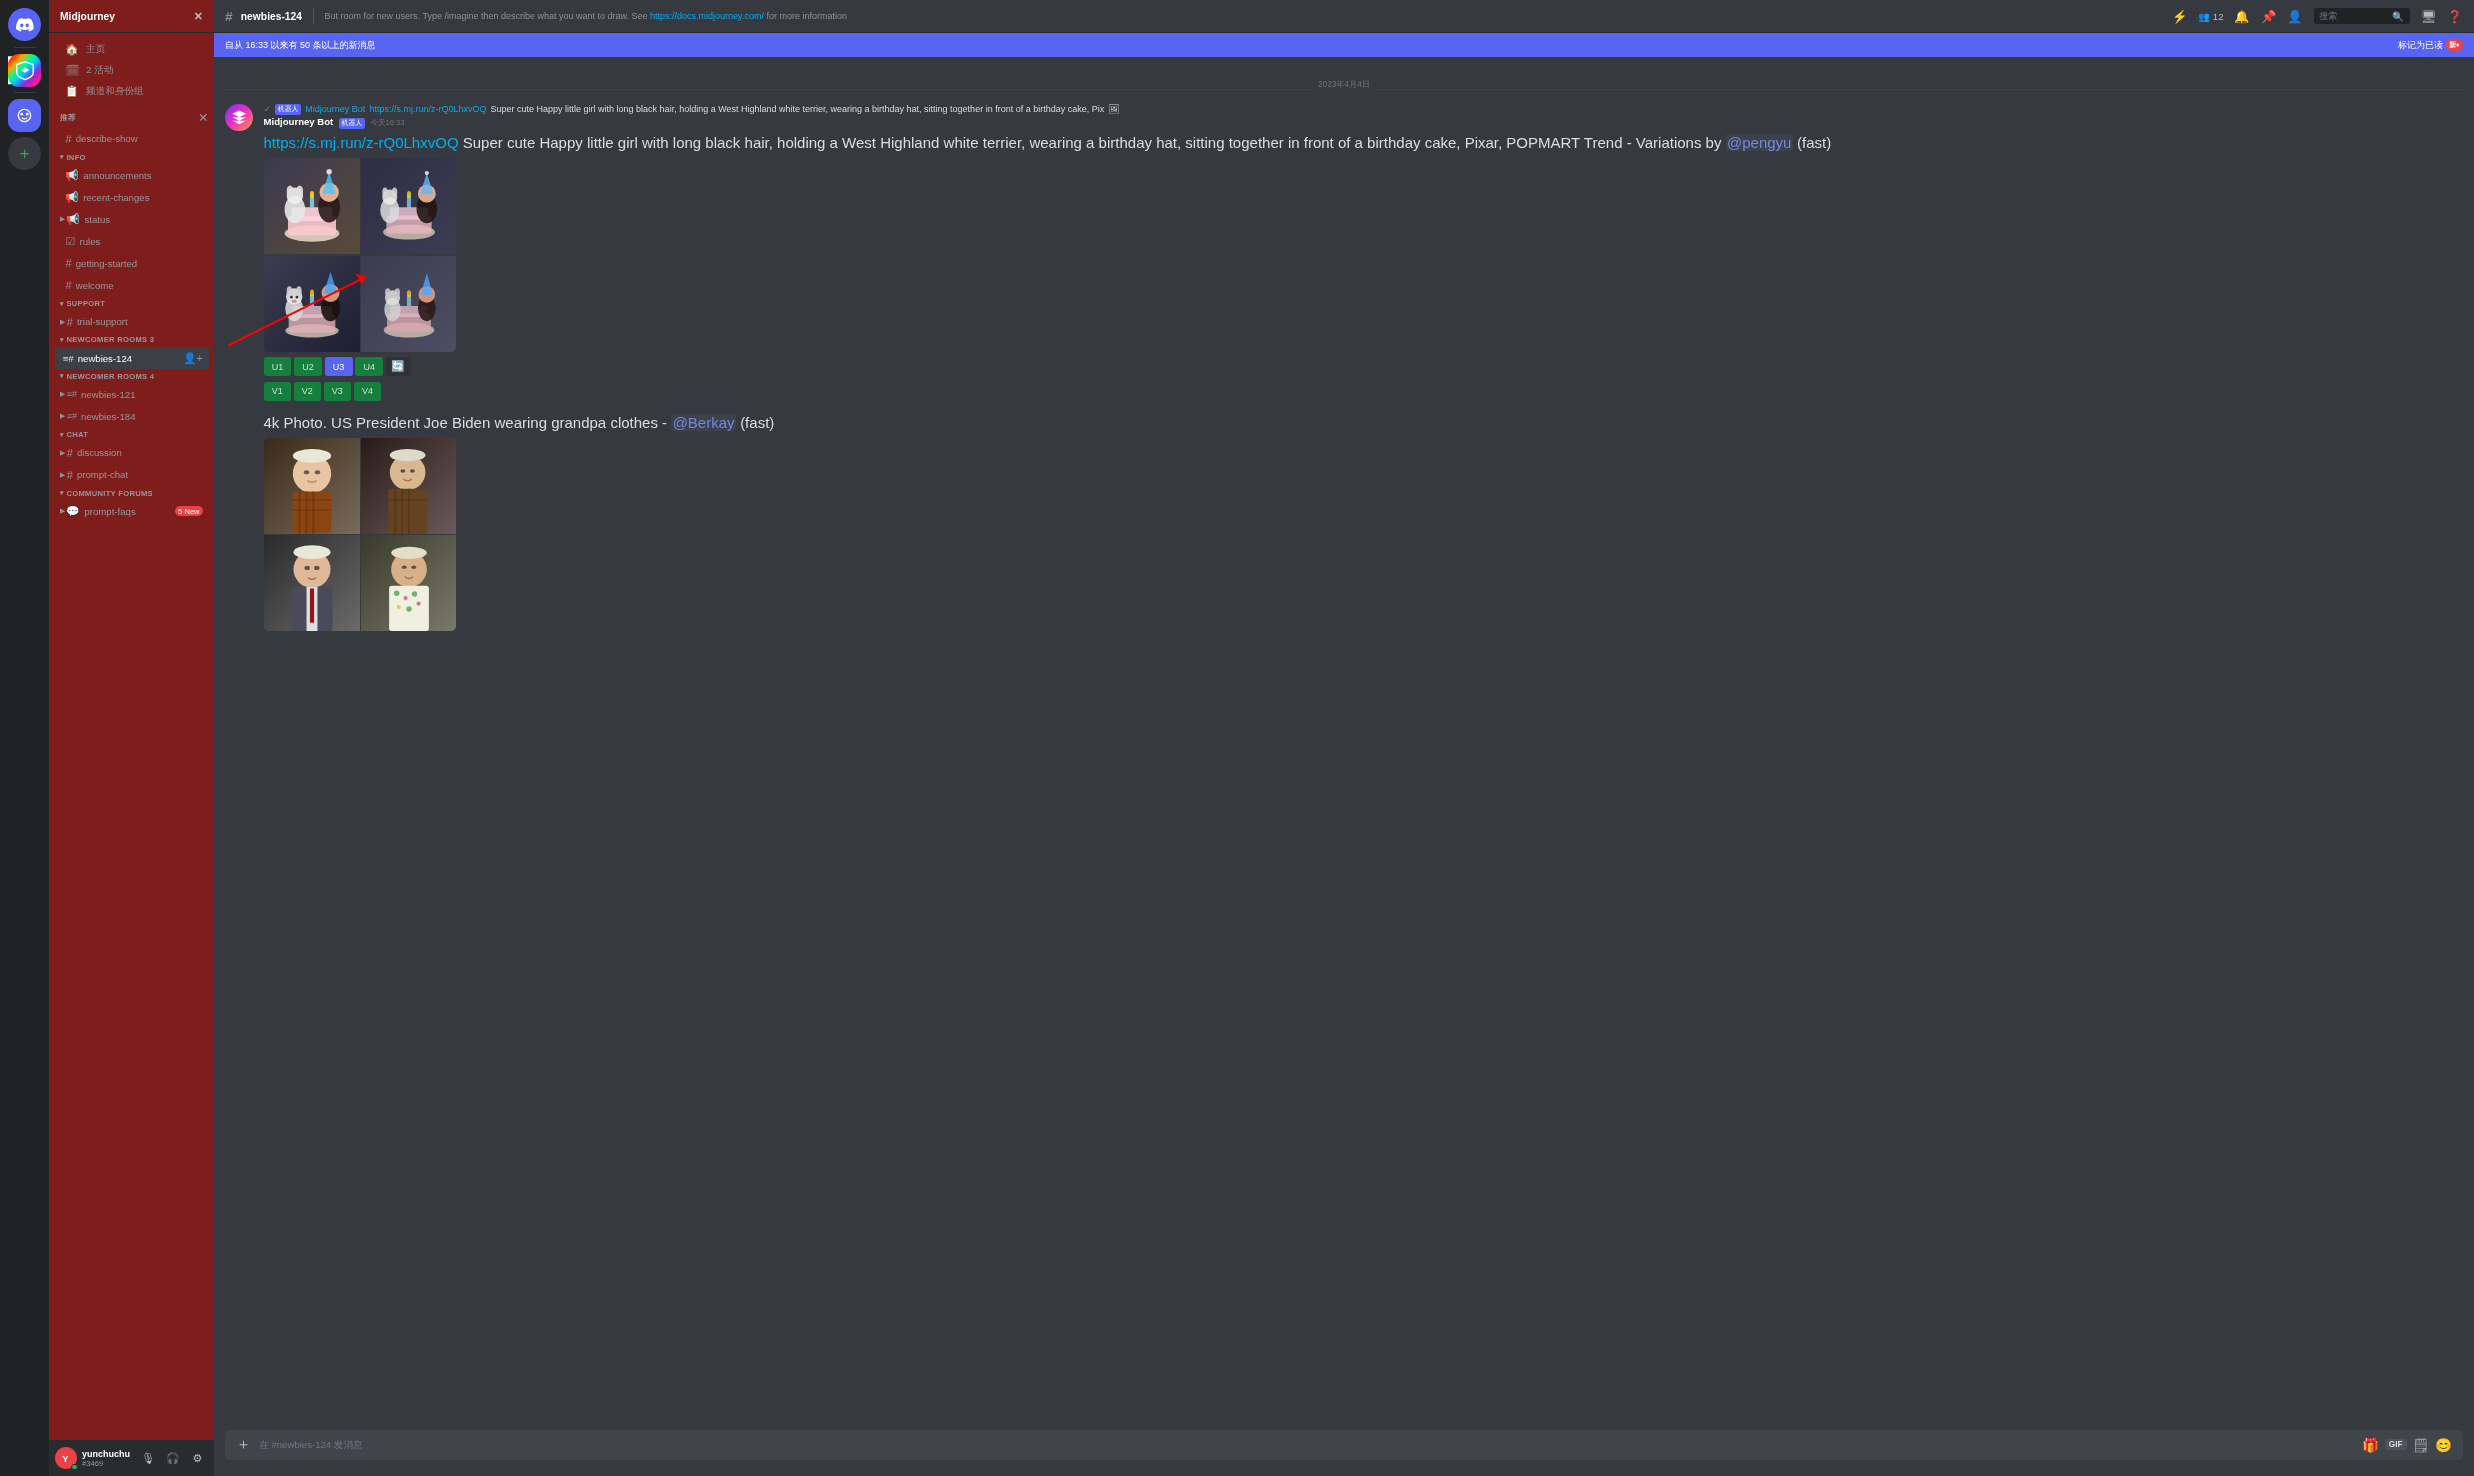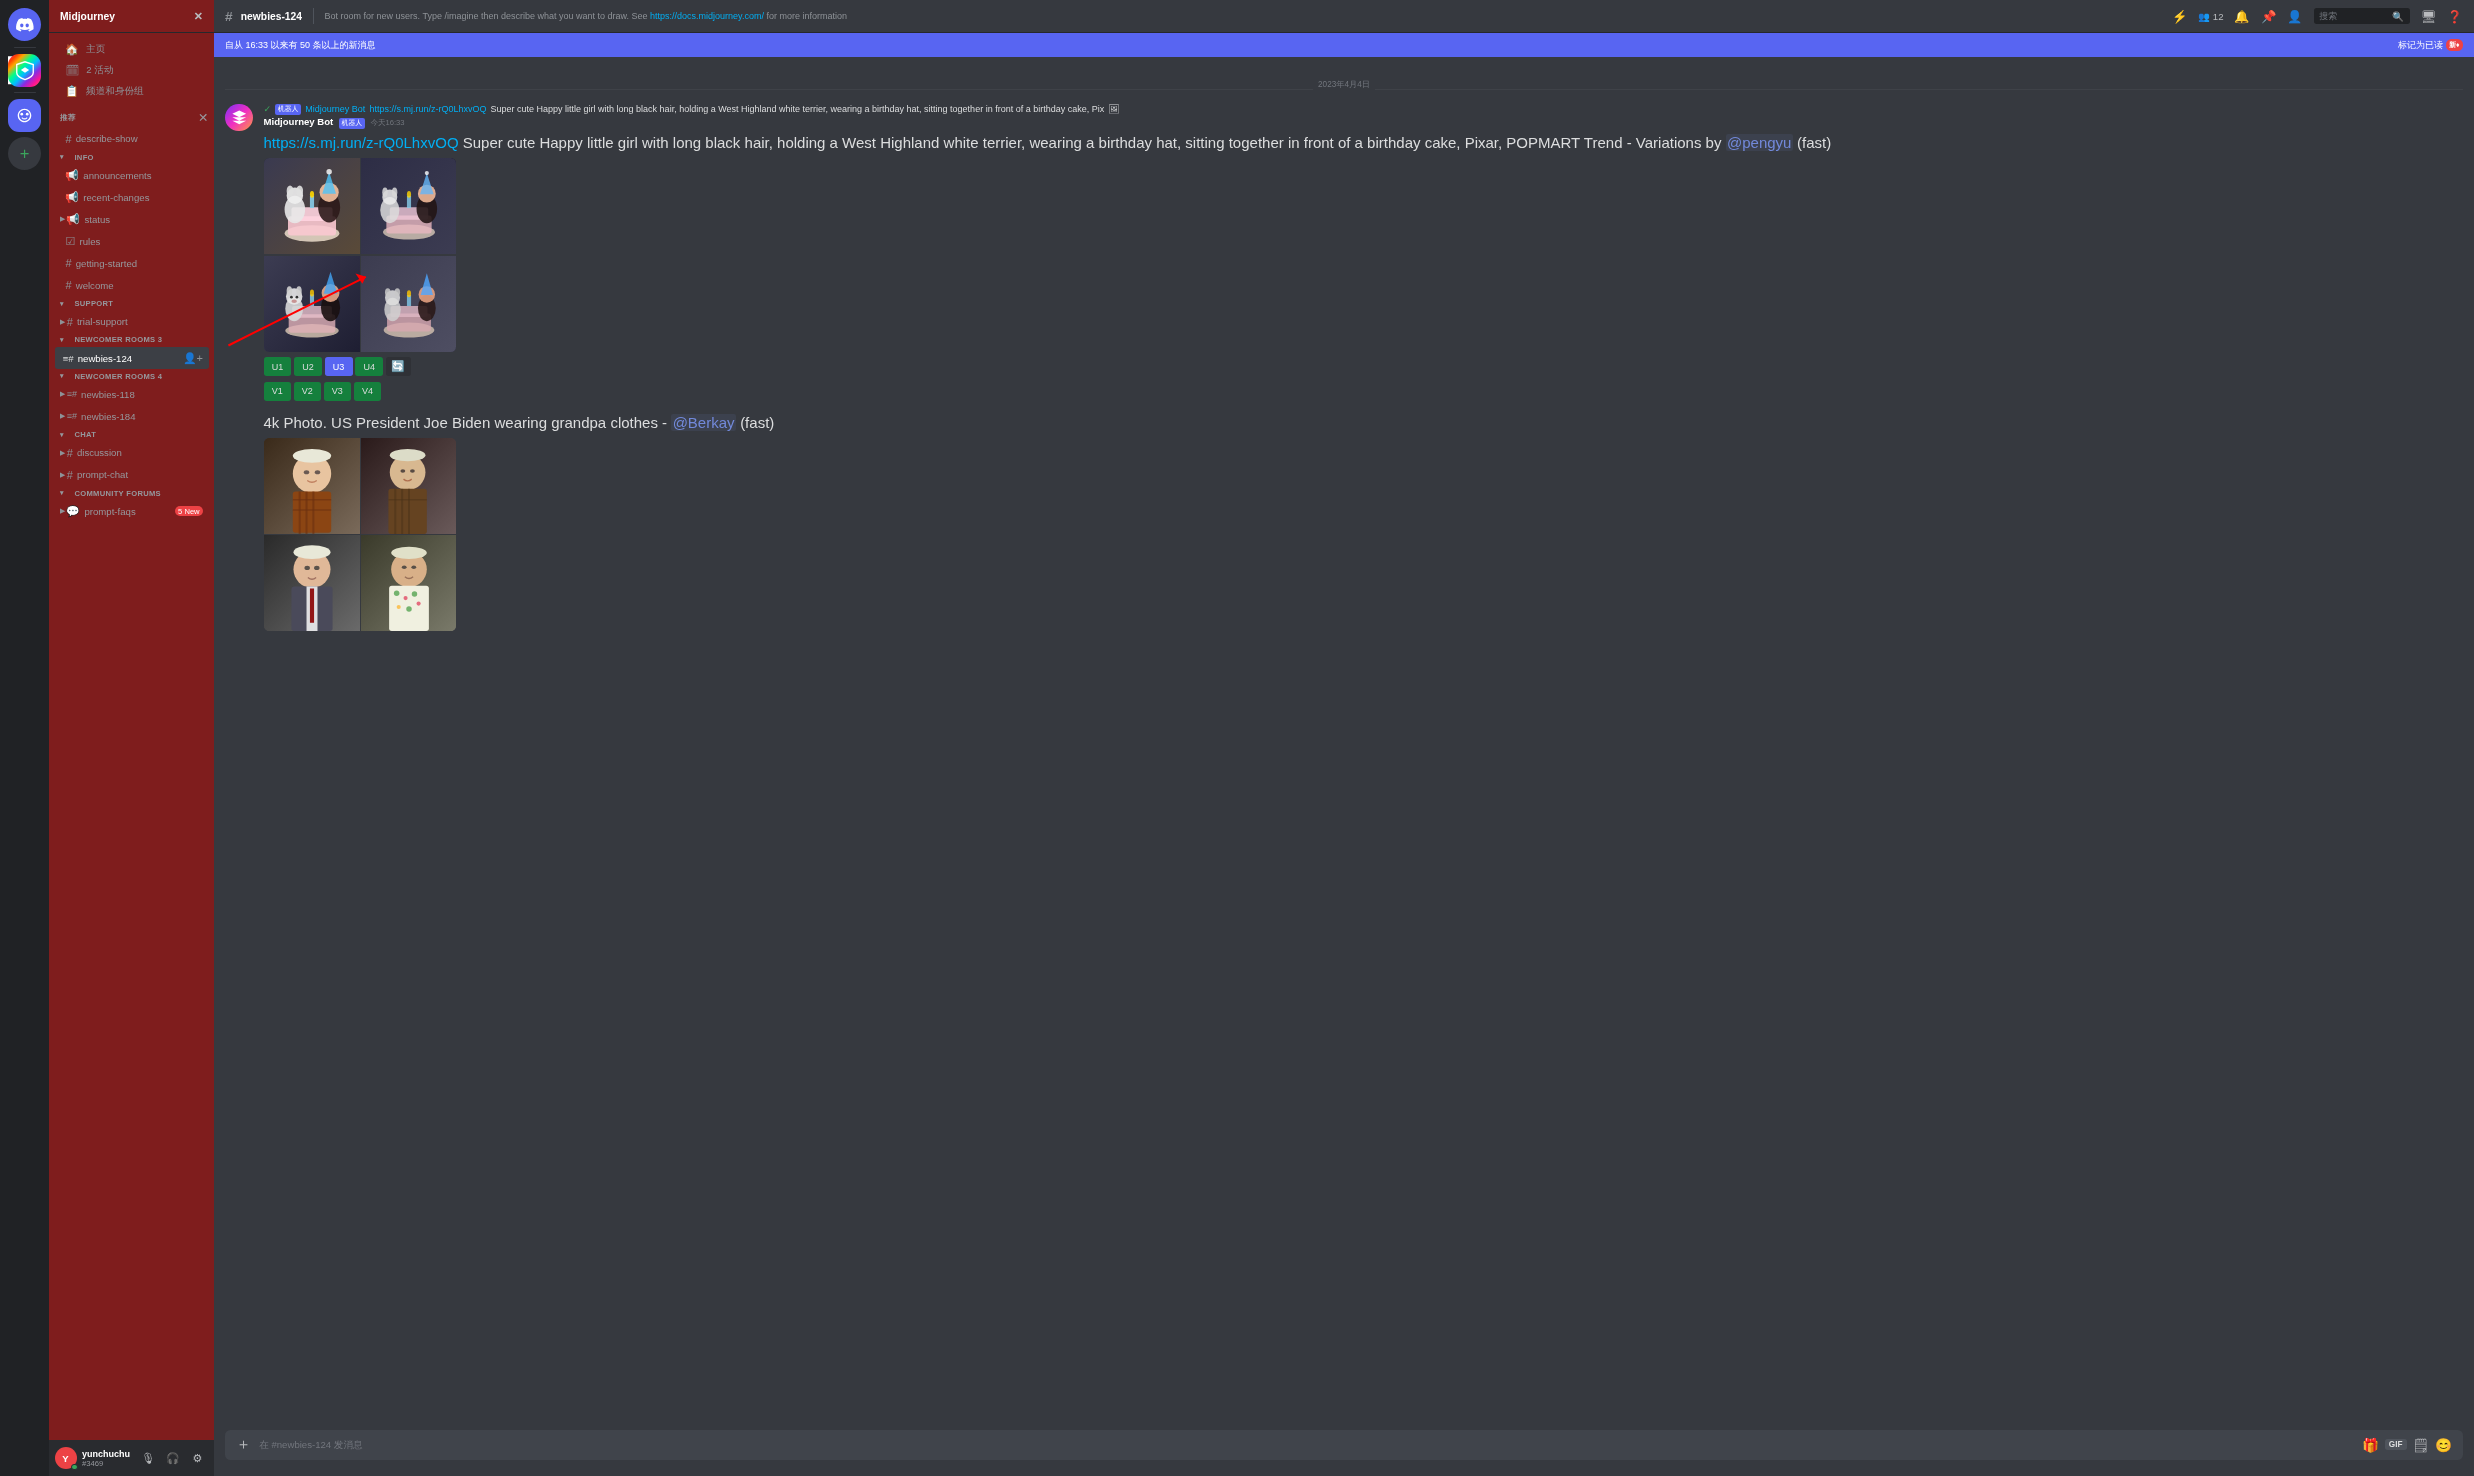--- a/index.html
+++ b/index.html
@@ -104,21 +104,20 @@
     .section-header {
       display: flex;
       align-items: center;
       padding: 2.7px 5.5px 2.7px 11px;
       cursor: pointer;
       color: #96989d;
       font-size: 7.6px;
       font-weight: 700;
       text-transform: uppercase;
       letter-spacing: 0.3px;
-      gap: 8px;
     }
     .section-chevron {
       margin-right: 2.7px;
       font-size: 6.9px;
       transition: transform 0.1s;
     }
 
     .channel-item {
       display: flex;
       align-items: center;
@@ -633,21 +632,21 @@
       <span style="margin-left:auto; color:#8e9297; font-size:11px; cursor:pointer;">👤+</span>
     </div>
 
     <div class="section-header">
       <span class="section-chevron">▾</span>
       <span>NEWCOMER ROOMS 4</span>
     </div>
     <div class="channel-expandable">
       <span style="font-size:6.9px; color:#8e9297; margin-right:1.4px;">▶</span>
       <span class="channel-icon" style="font-size:9px;">≡#</span>
-      <span class="channel-name">newbies-118</span>
+      <span class="channel-name">newbies-121</span>
     </div>
     <div class="channel-expandable">
       <span style="font-size:6.9px; color:#8e9297; margin-right:1.4px;">▶</span>
       <span class="channel-icon" style="font-size:9px;">≡#</span>
       <span class="channel-name">newbies-184</span>
     </div>
 
     <div class="section-header">
       <span class="section-chevron">▾</span>
       <span>CHAT</span>

